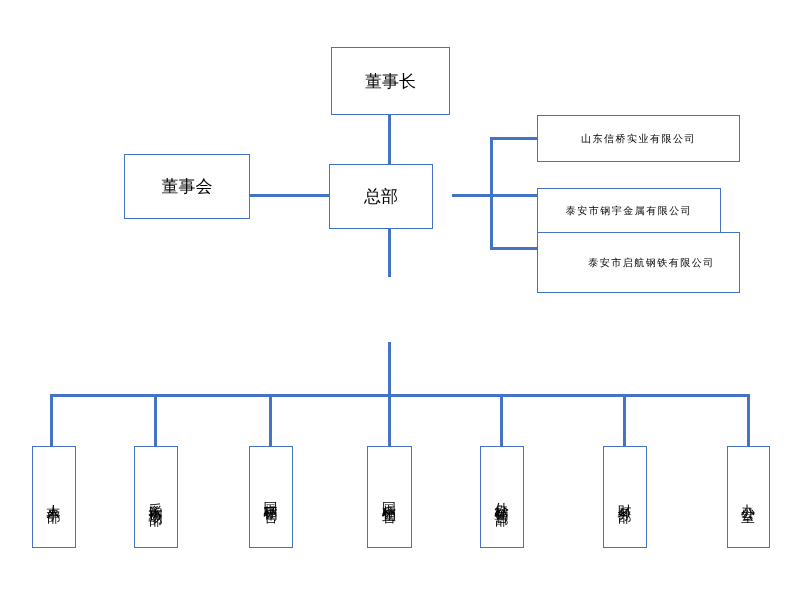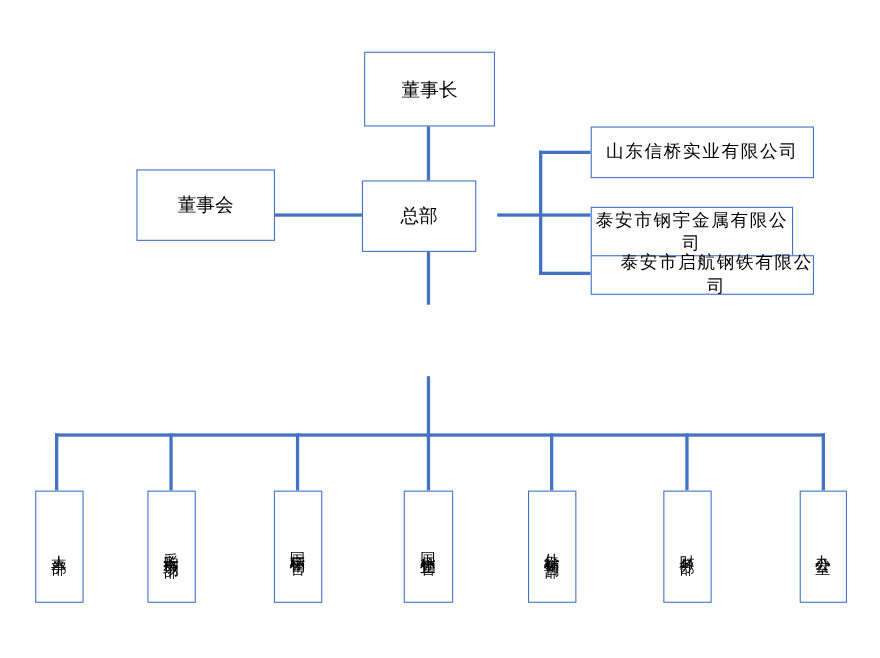--- a/index.html
+++ b/index.html
@@ -18,21 +18,21 @@
     border: 1.4px solid var(--box-border, #4472C4);
     background: #ffffff;
     display: flex;
     align-items: center;
     justify-content: center;
     font-size: 17px;
     text-align: center;
     z-index: 2;
   }
   .box.company {
-    font-size: 16px;
+    font-size: 10px;
     letter-spacing: 1.5px;
     font-family: Liberation Mono, monospace;
   }
   .box.dept {
     font-size: 14px;
   }
   .vtext {
     writing-mode: vertical-rl;
     text-orientation: mixed;
     letter-spacing: 2.5px;
@@ -77,21 +77,21 @@
   <div class="box" style="left:329px; top:164px; width:104px; height:65px;">
     <span>总部</span>
   </div>
 
   <div class="box company" style="left:537px; top:115px; width:203px; height:47px;">
     <span>山东信桥实业有限公司</span>
   </div>
   <div class="box company" style="left:537px; top:188px; width:184px; height:46px;text-align:center;">
     <span>泰安市钢宇金属有限公司</span>
   </div>
-  <div class="box company" style="left:537px; top:232px; width:203px; height:36px;padding-left:26px;">
+  <div class="box company" style="left:537px; top:232px; width:203px; height:61px;padding-left:26px;">
     <span>泰安市启航钢铁有限公司</span>
   </div>
 
 
   <div class="box dept" style="left:32px; top:446px; width:44px; height:102px;">
     <span class="vtext">人事部</span>
   </div>
   <div class="box dept" style="left:134px; top:446px; width:44px; height:102px;">
     <span class="vtext">采购市场部</span>
   </div>

